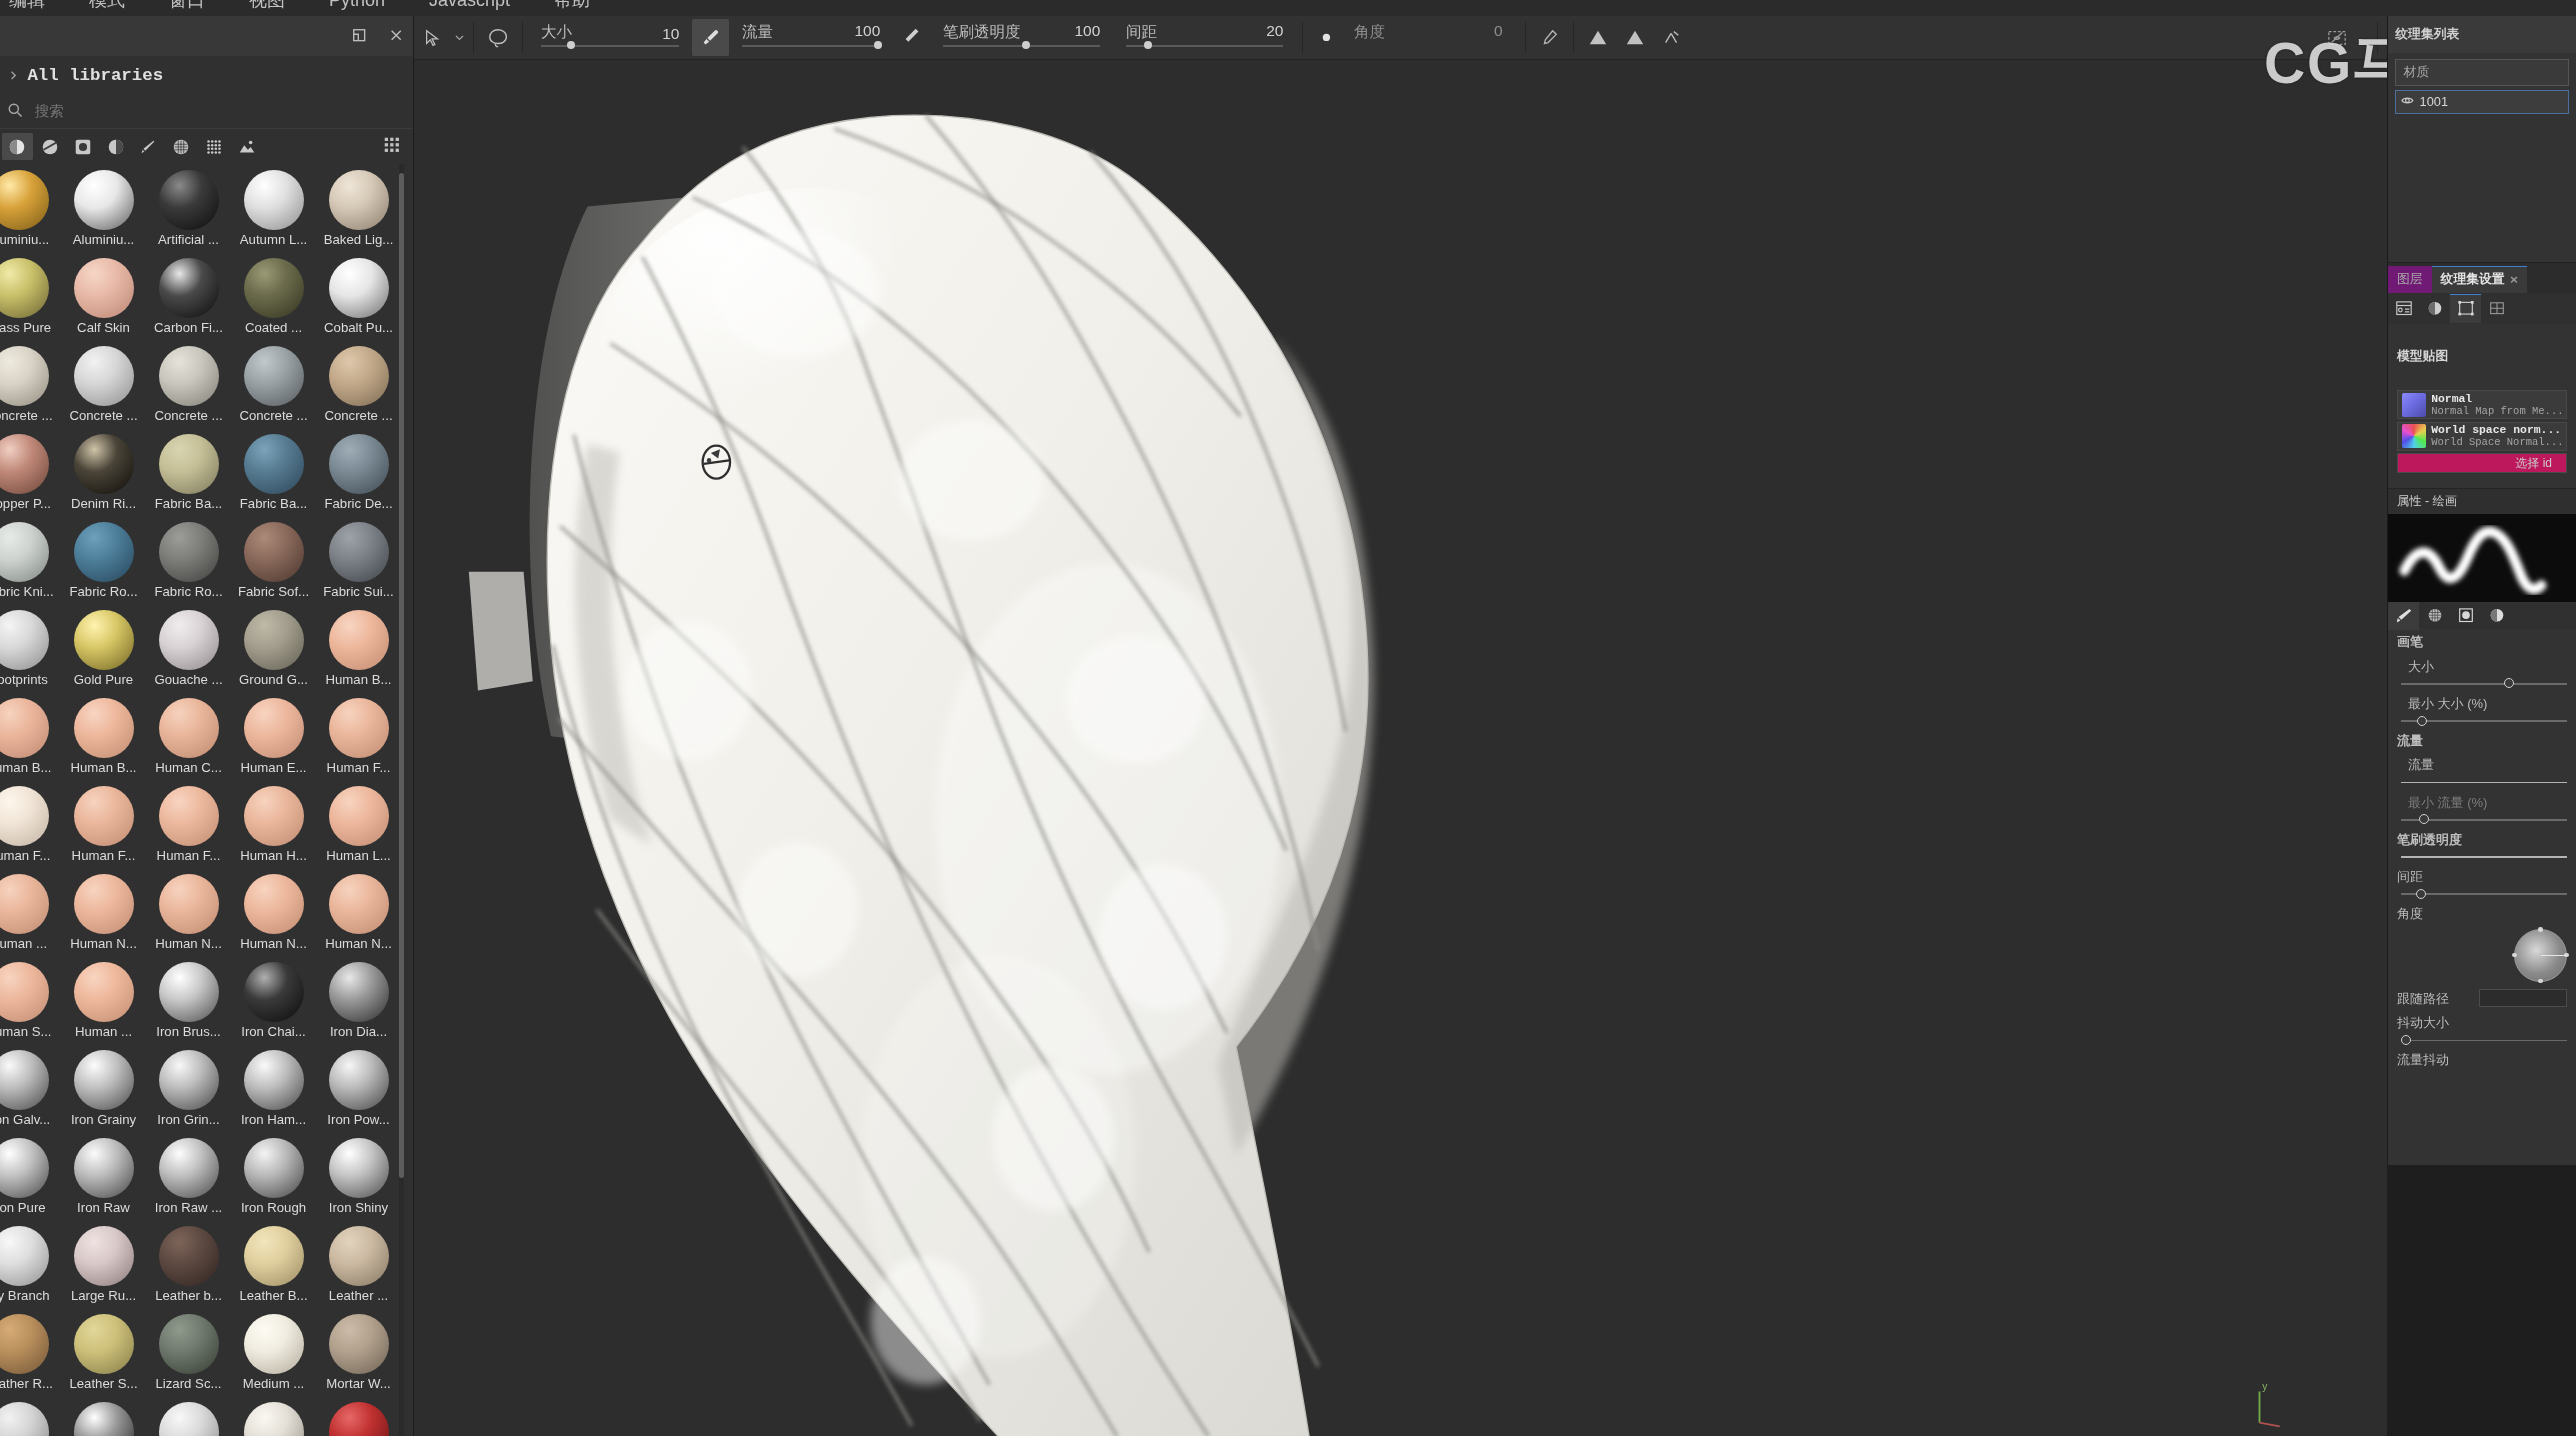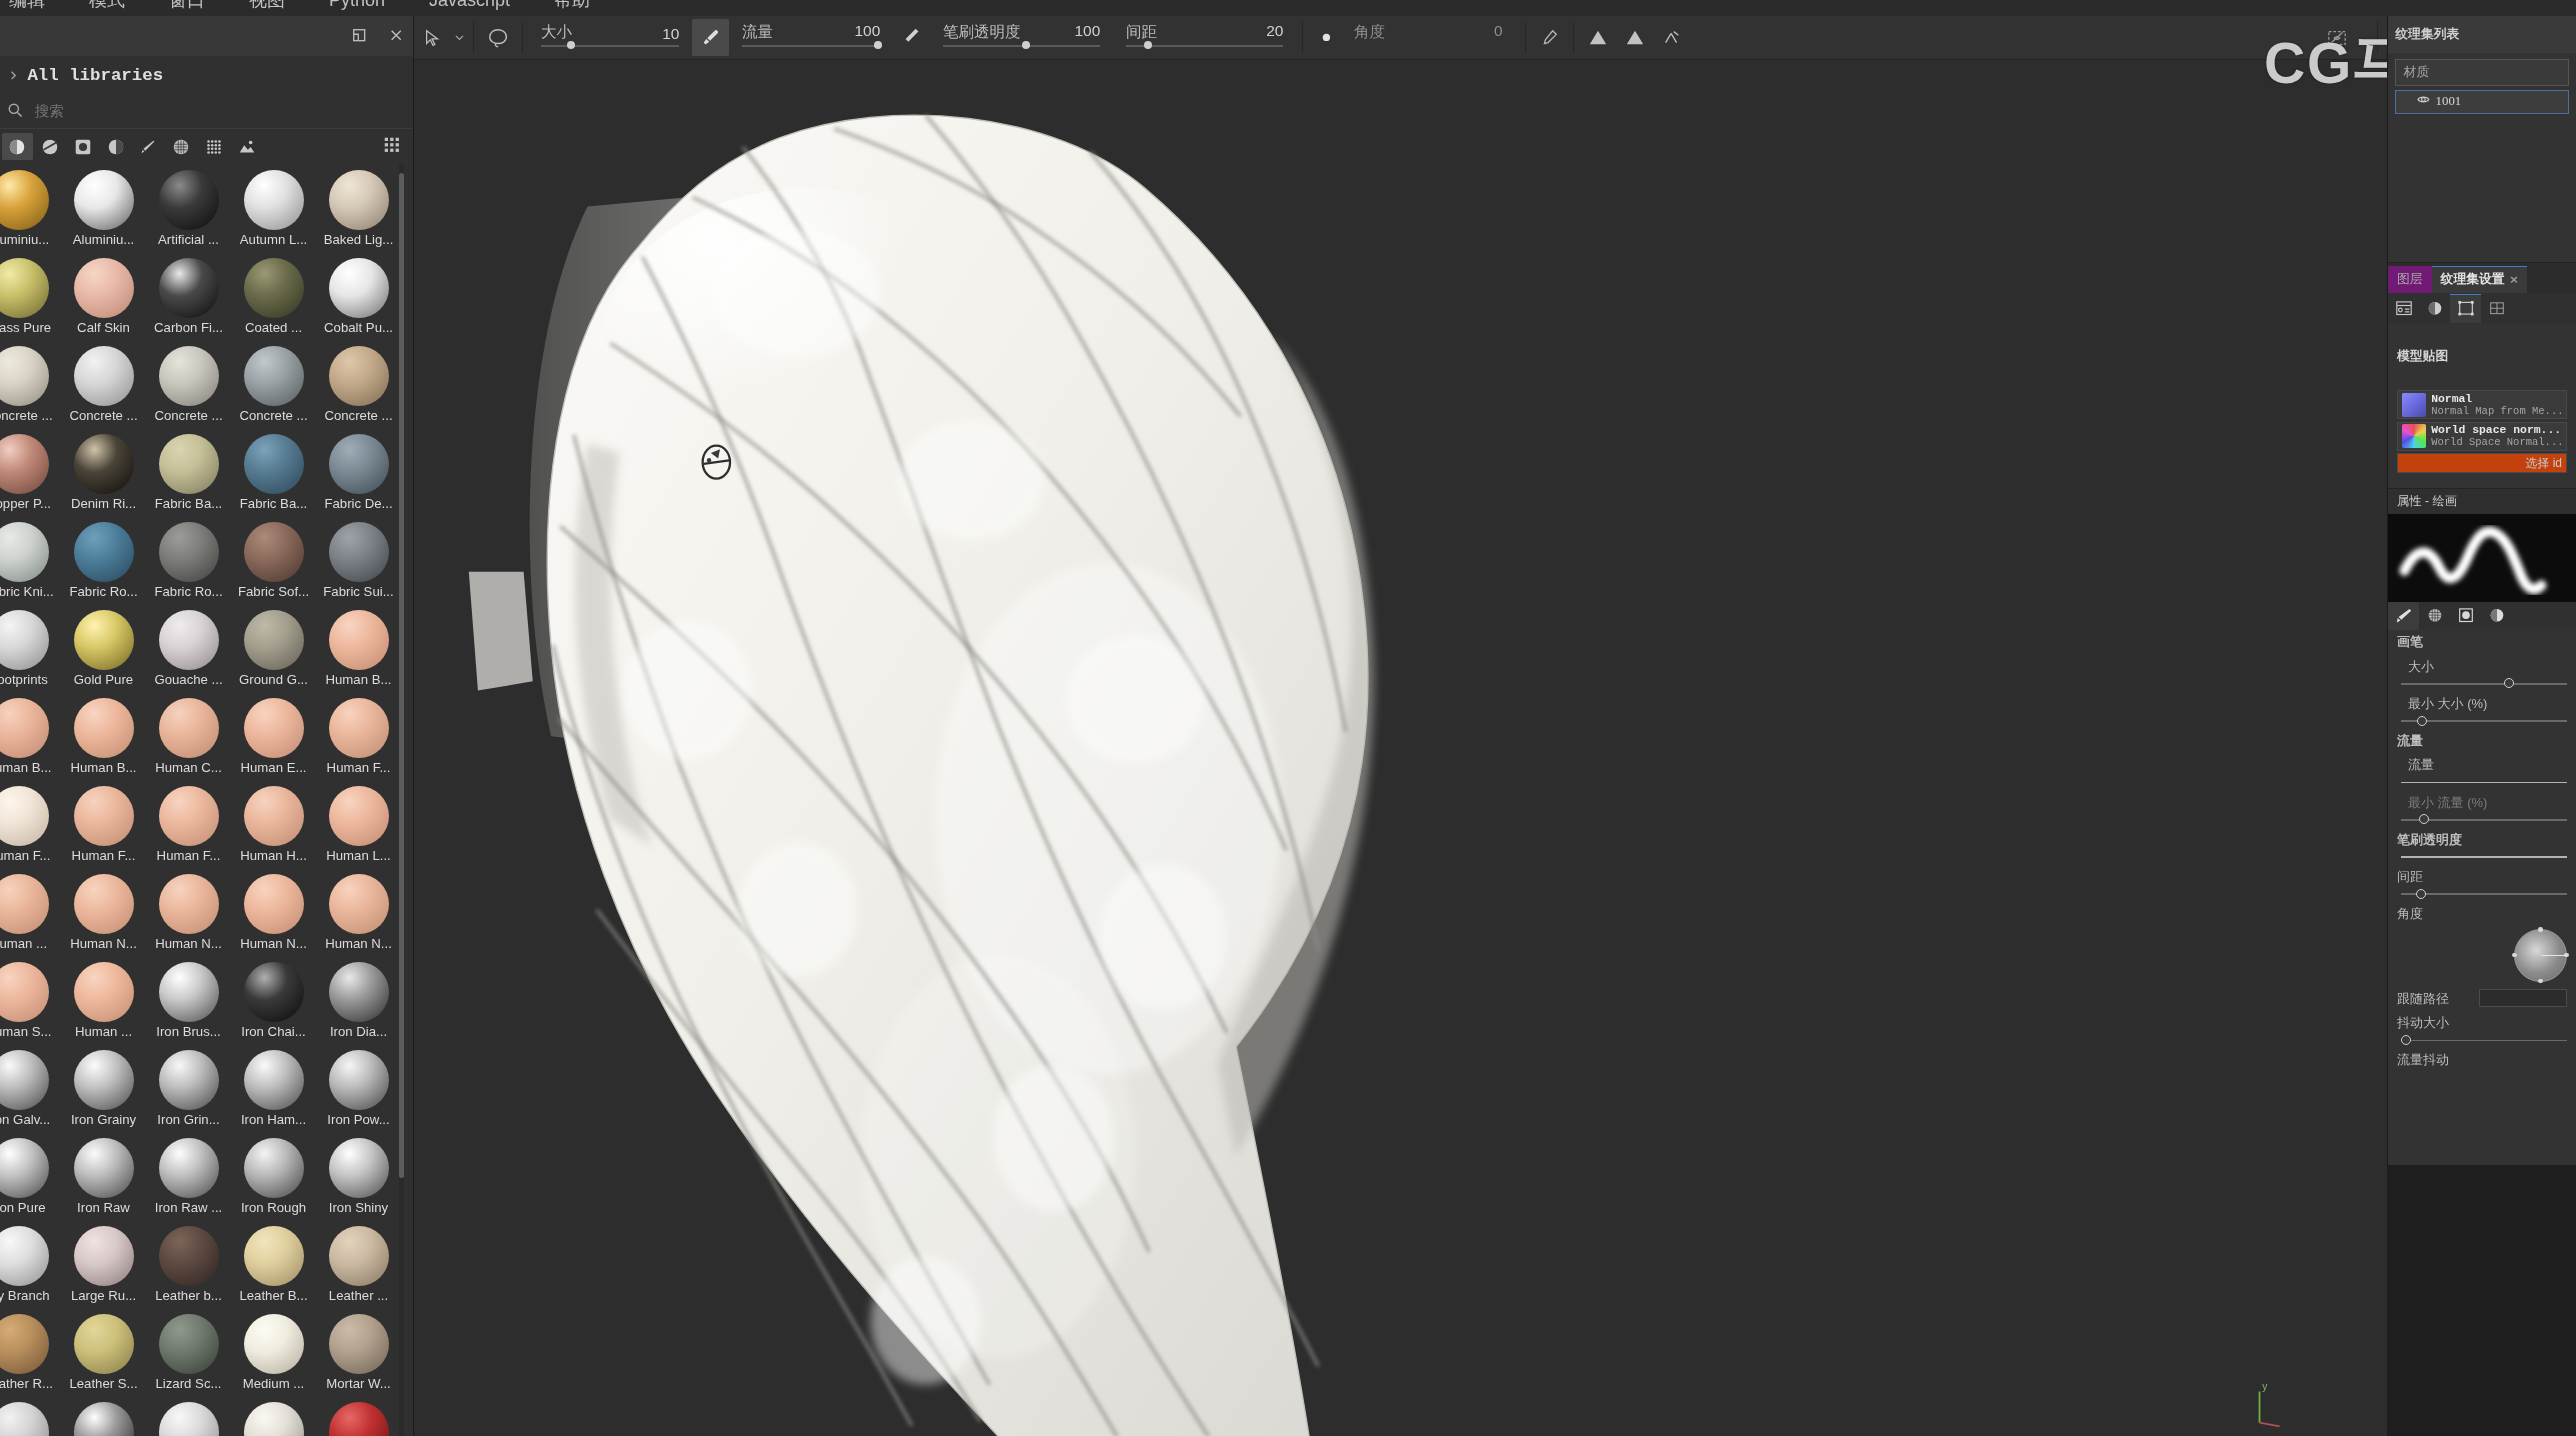--- a/index.html
+++ b/index.html
@@ -131,22 +131,22 @@
     padding-left: 7.3px; font-size: 12.8px; color: #d0d0d0; font-weight: bold;
   }
   .texset-field {
     margin: 5.5px 7.3px 0 7.3px; height: 27px; border: 0.9px solid #555;
     display: flex; align-items: center; padding-left: 7.3px;
     font-size: 12.8px; color: #a8a8a8; background: #3a3a3a;
   }
   .texset-row {
     margin: 3.7px 7.3px 0 7.3px; height: 24px; border: 0.9px solid #4b6f9e;
     background: #3d3d3d; display: flex; align-items: center; gap: 5.5px;
-    padding-left: 21px; font-size: 12.8px; color: #d8d8d8;
-    font-family: Liberation Serif, serif;
+    padding-left: 5px; font-size: 12.8px; color: #d8d8d8;
+    font-family: Liberation Sans, sans-serif;
   }
 
   .tabbar {
     display: flex; align-items: flex-end; height: 31px; background: #2c2c2c;
     border-top: 0.9px solid #222;
   }
   .tab {
     height: 27px; padding: 0 9px; display: flex; align-items: center;
     font-size: 12.8px; color: #a9a9a9; background: #701a75;
   }
@@ -177,23 +177,23 @@
   .map-texts { display: flex; flex-direction: column; overflow: hidden; }
   .map-name {
     font-size: 11.4px; color: #e8e8e8; font-weight: bold;
     font-family: "Liberation Mono", monospace; white-space: nowrap;
   }
   .map-sub {
     font-size: 10.5px; color: #a5a5a5;
     font-family: "Liberation Mono", monospace; white-space: nowrap;
   }
   .map-btn {
-    margin: 2.7px 9px; height: 20px; background: #c2410c; border: 0.9px solid #4a4a4a;
+    margin: 2.7px 9px; height: 20px; background: #be185d; border: 0.9px solid #4a4a4a;
     display: flex; align-items: center; justify-content: flex-end;
-    padding-right: 4px; font-size: 12px; color: #ccc;
+    padding-right: 14px; font-size: 12px; color: #ccc;
   }
 
   .props-header {
     height: 25.6px; background: #2f2f2f; display: flex; align-items: center;
     padding-left: 9px; font-size: 12.3px; color: #cfcfcf;
     border-top: 0.9px solid #242424;
   }
   .brush-preview {
     height: 88px; background: #0c0c0c; position: relative; overflow: hidden;
   }

